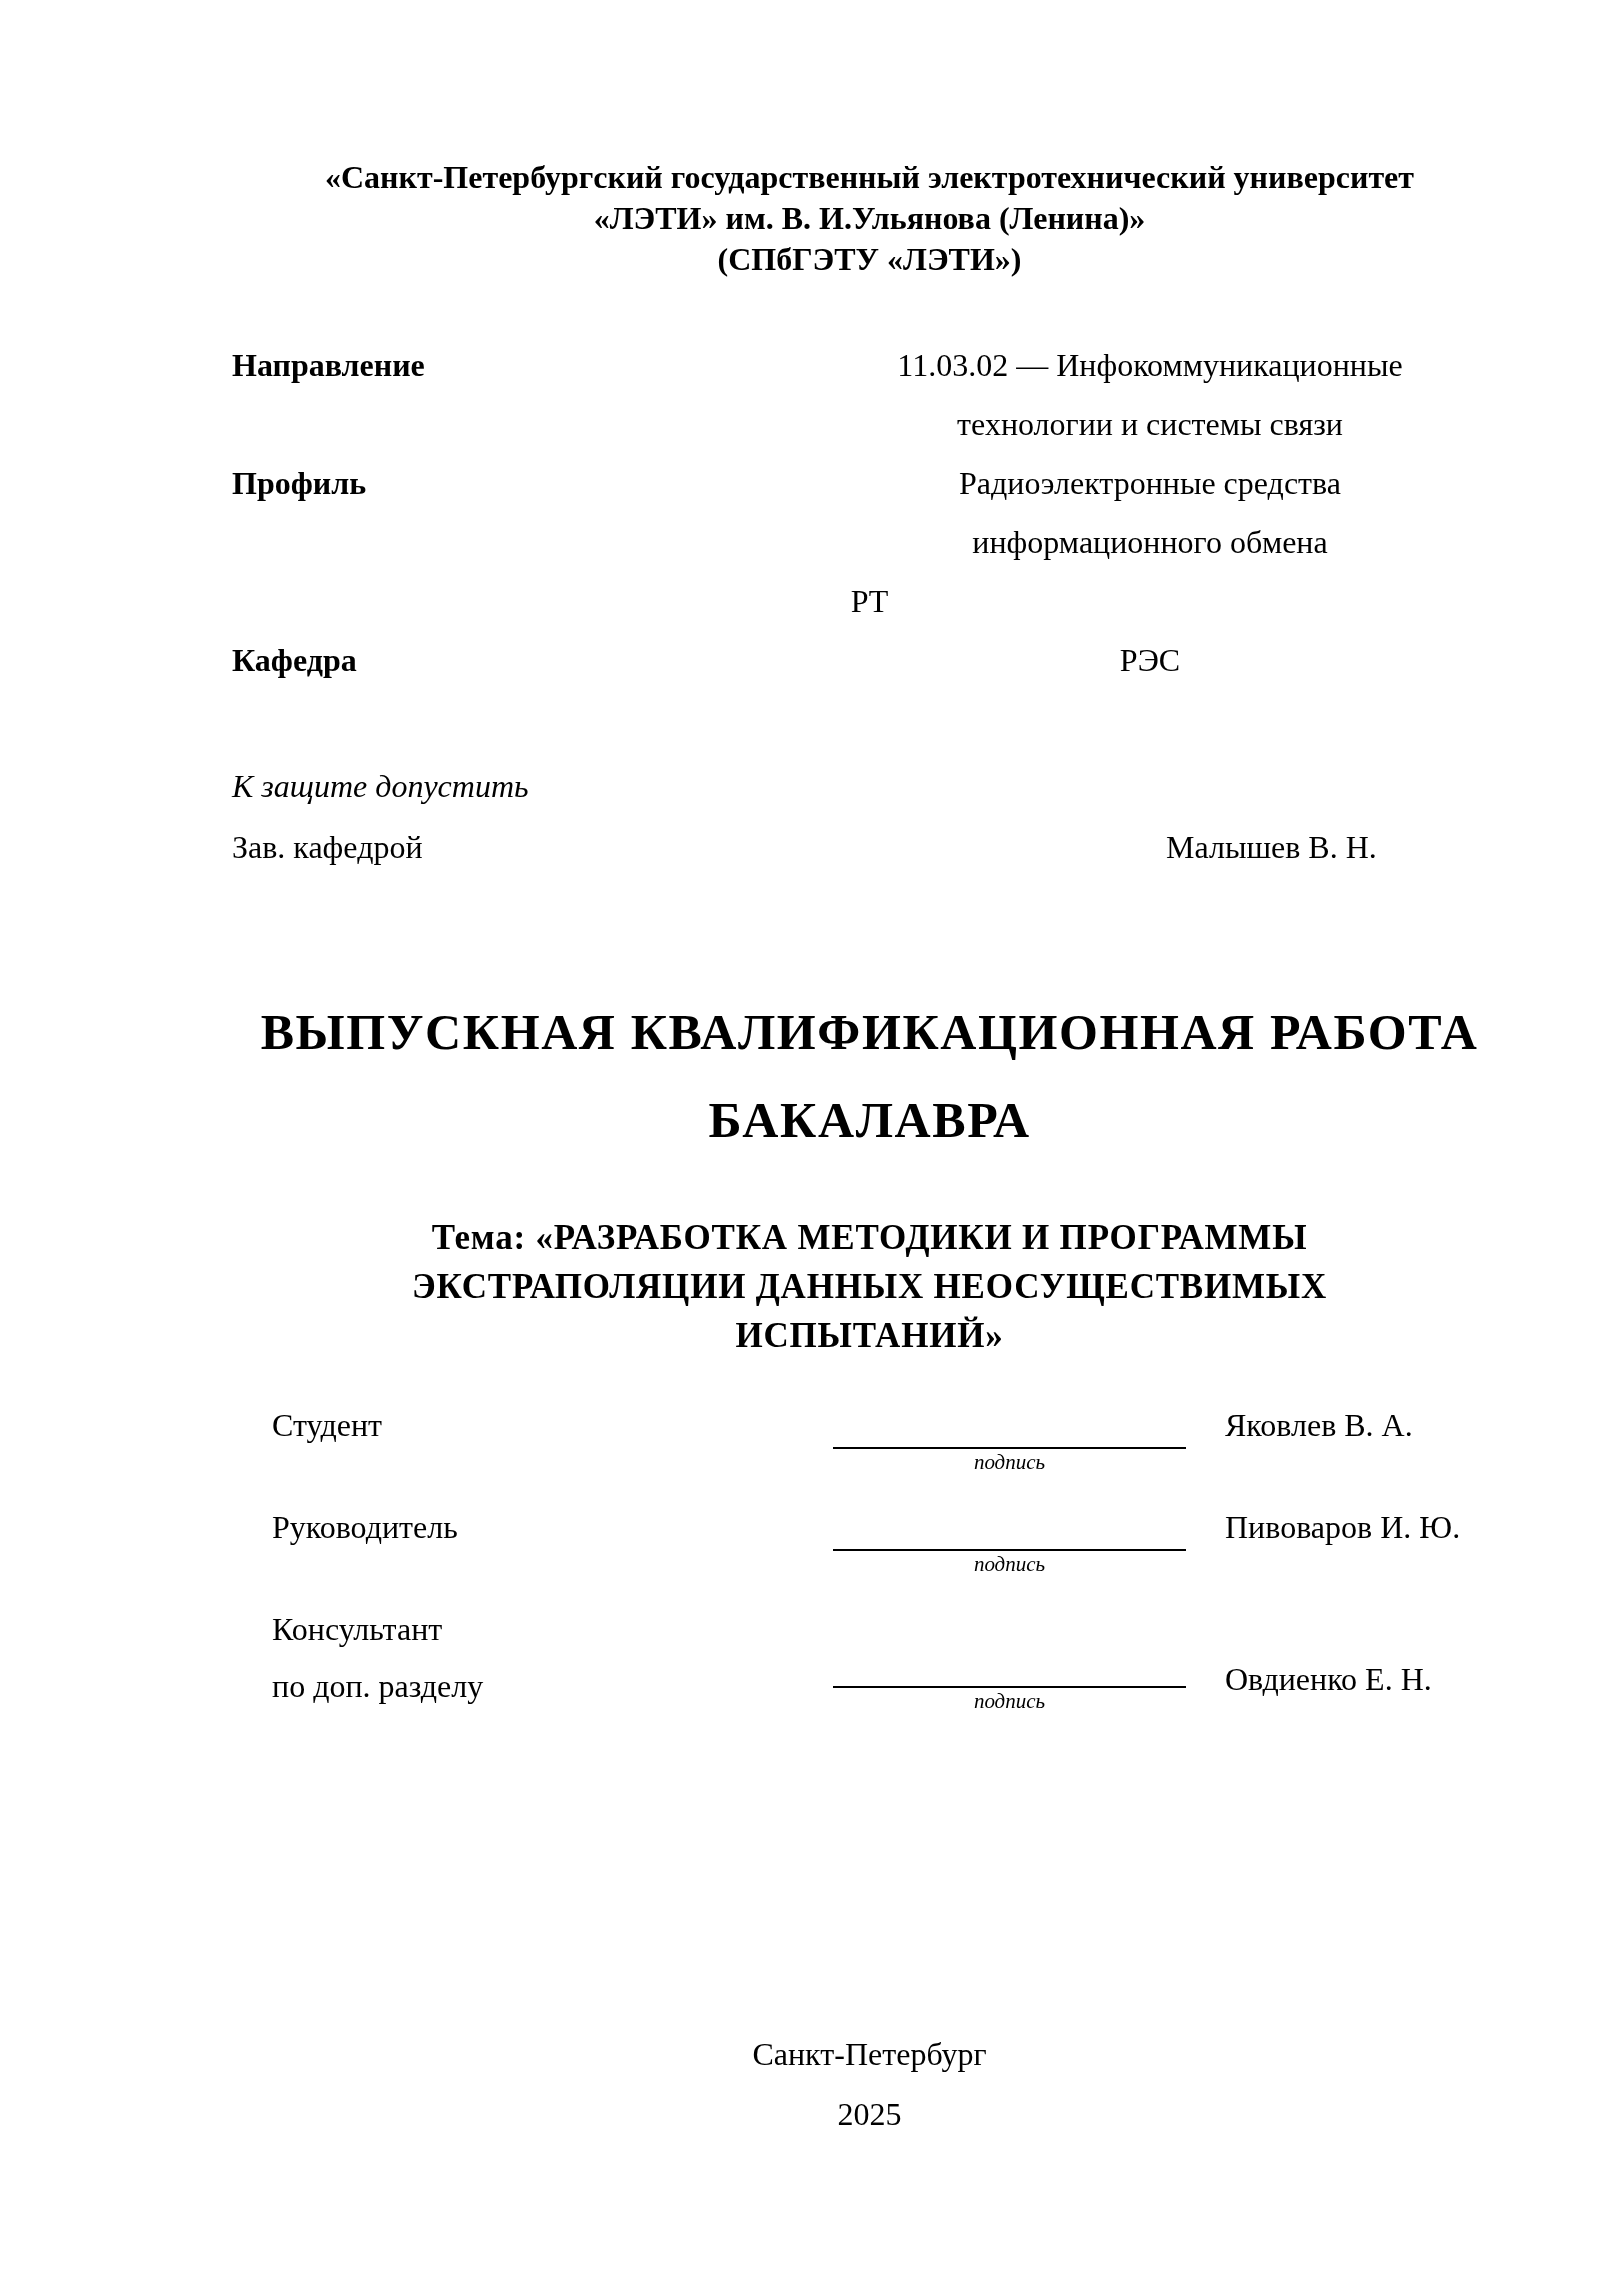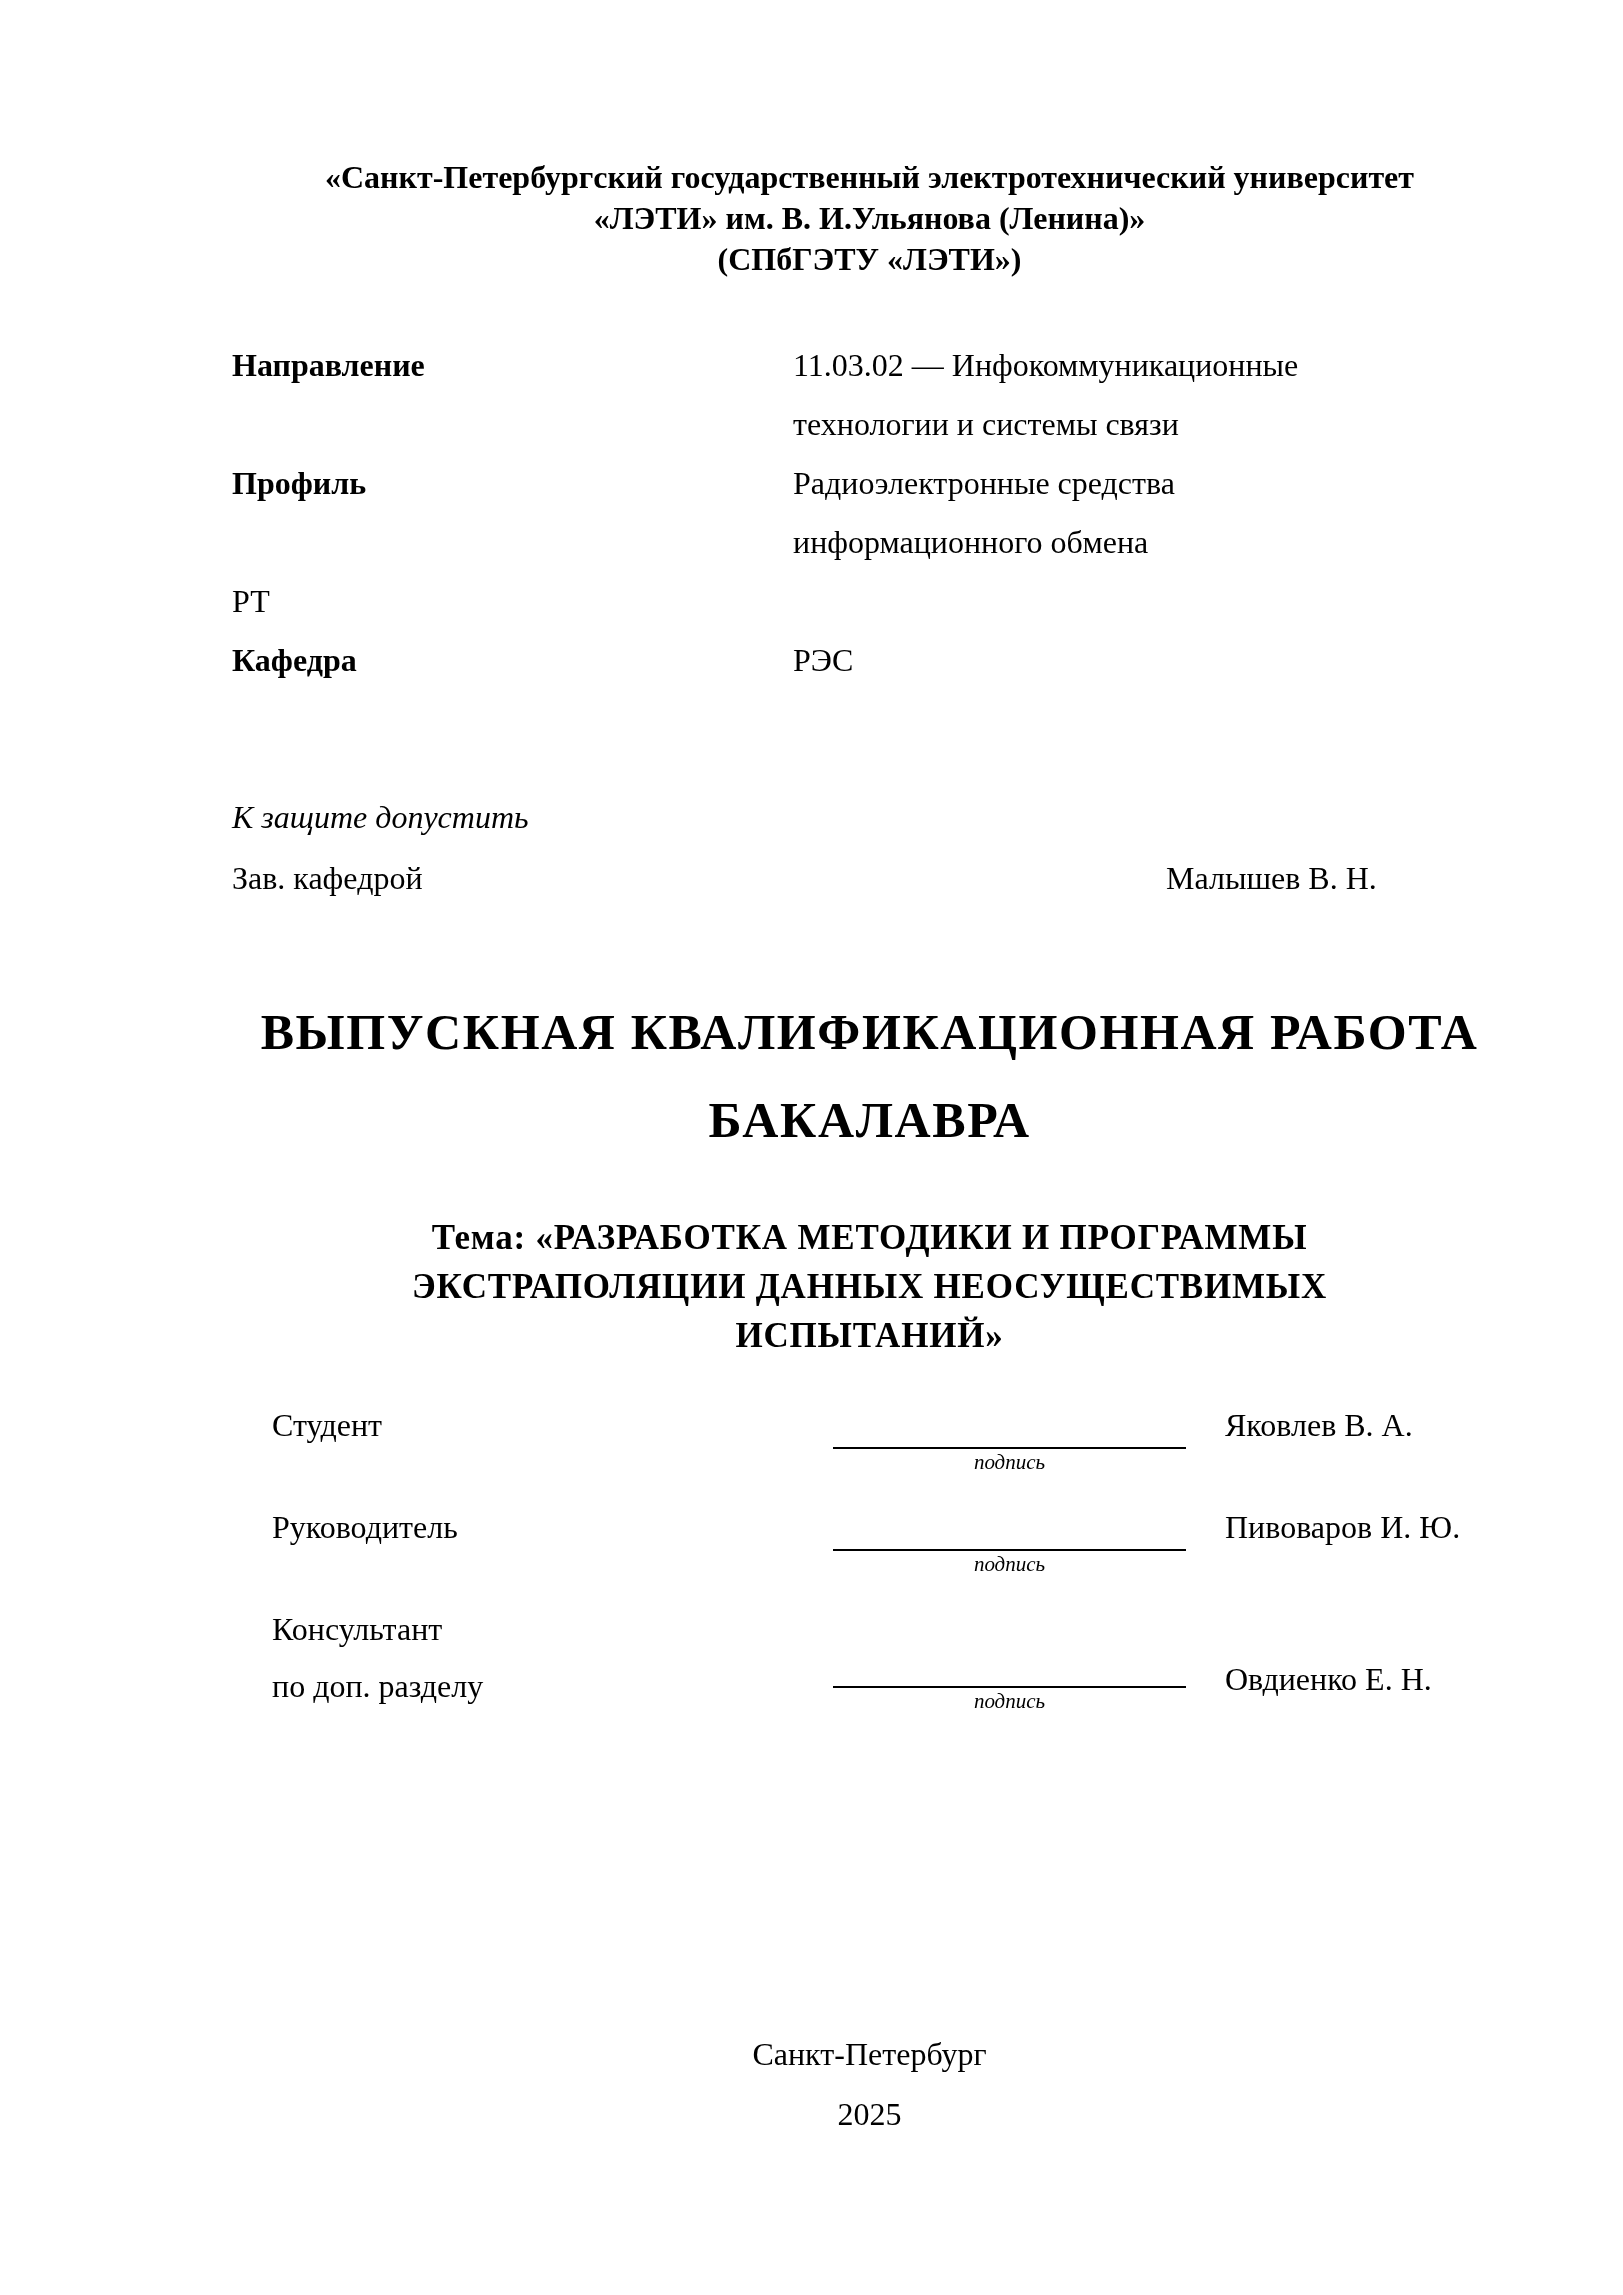--- a/index.html
+++ b/index.html
@@ -35,23 +35,24 @@
   .f-label {
     width: 561px;
     flex: 0 0 561px;
     font-weight: bold;
     line-height: 59px;
   }
   .f-value {
     flex: 1;
     line-height: 59px;
     white-space: pre-line;
+    text-align: center;
   }
   
-  .admission { top: 787px; line-height: 61px; }
+  .admission { top: 756px; line-height: 61px; }
   .adm-note { font-style: italic; }
   .adm-row { display: flex; }
   .adm-name { margin-left: auto; width: 341px; text-align: left; }
   
   .work-title {
     top: 988px;
     text-align: center;
     font-weight: bold;
     font-size: 50px;
     letter-spacing: 1.6px;

